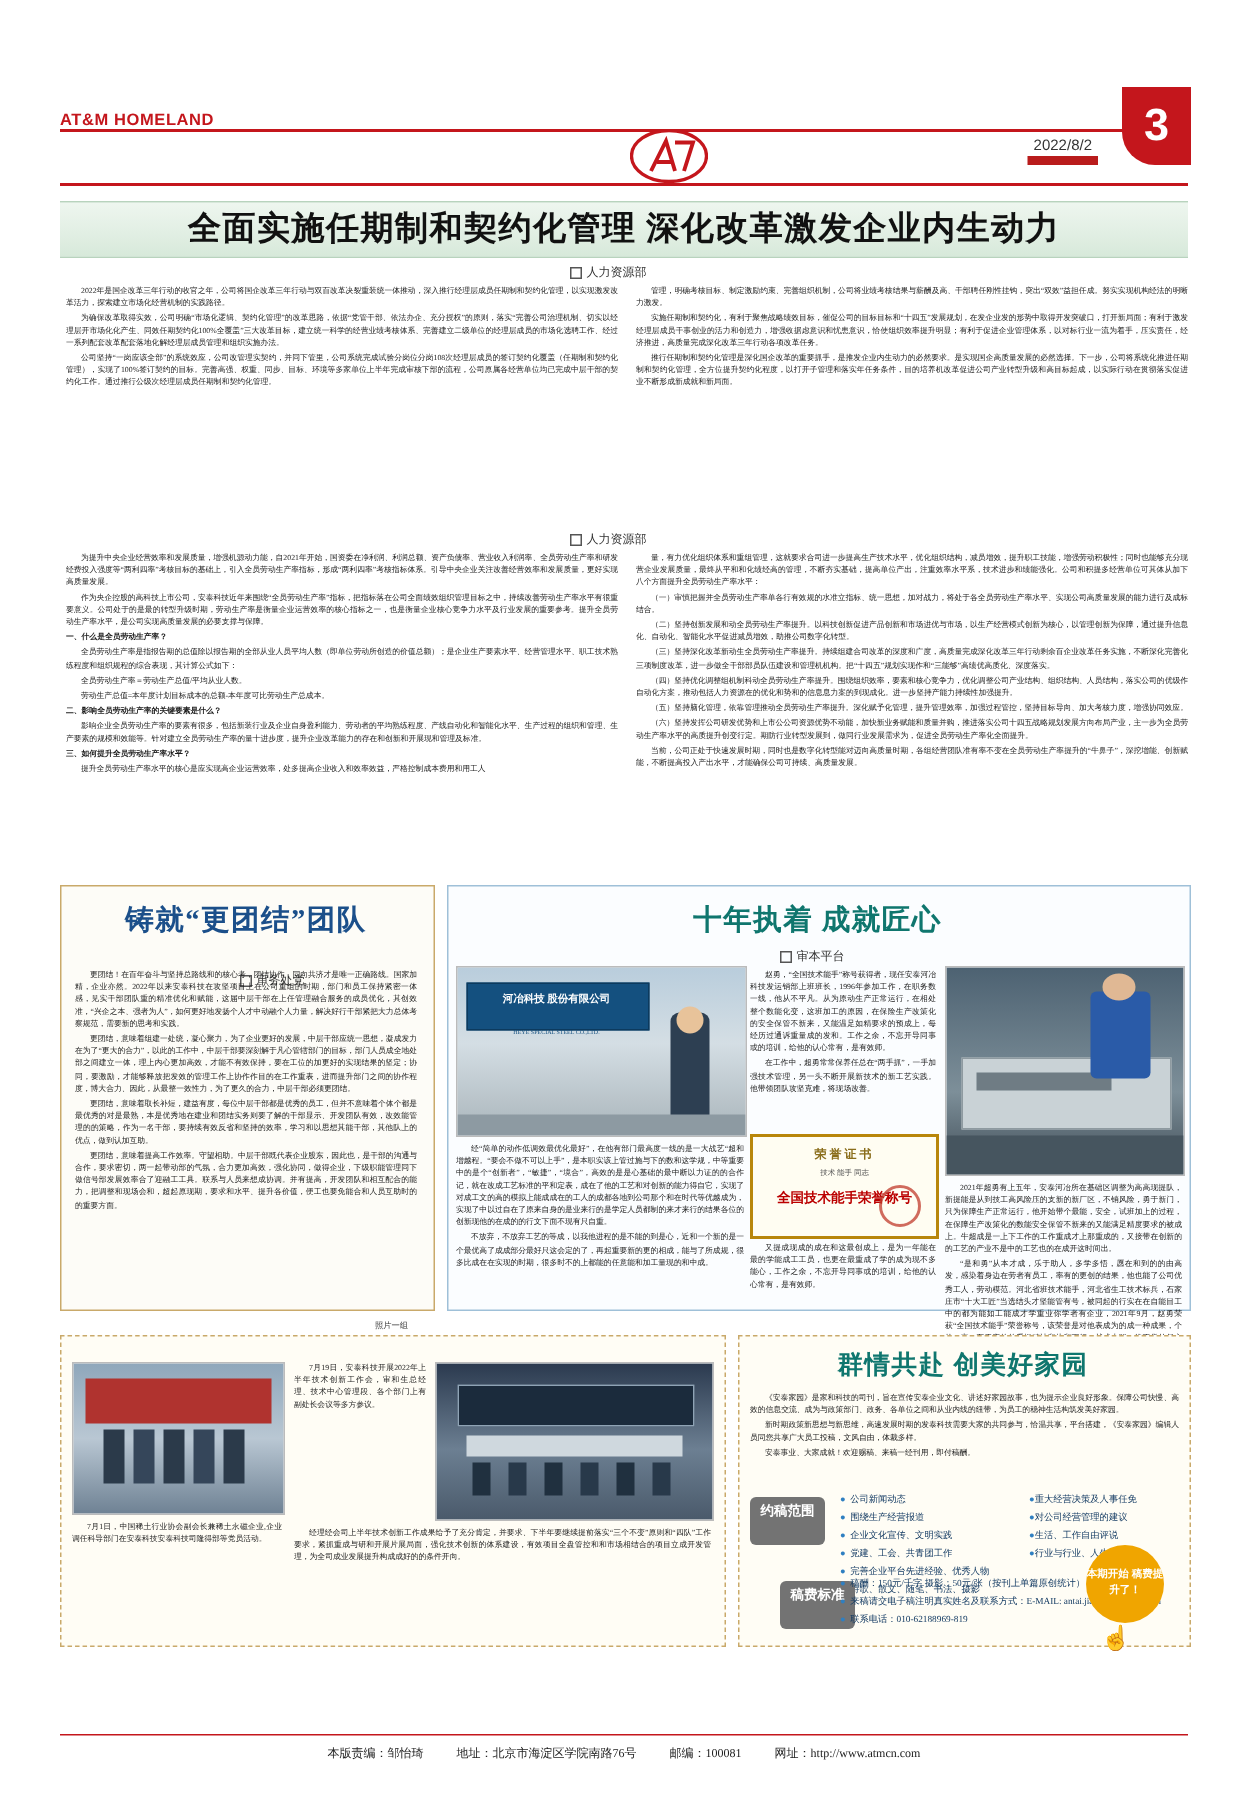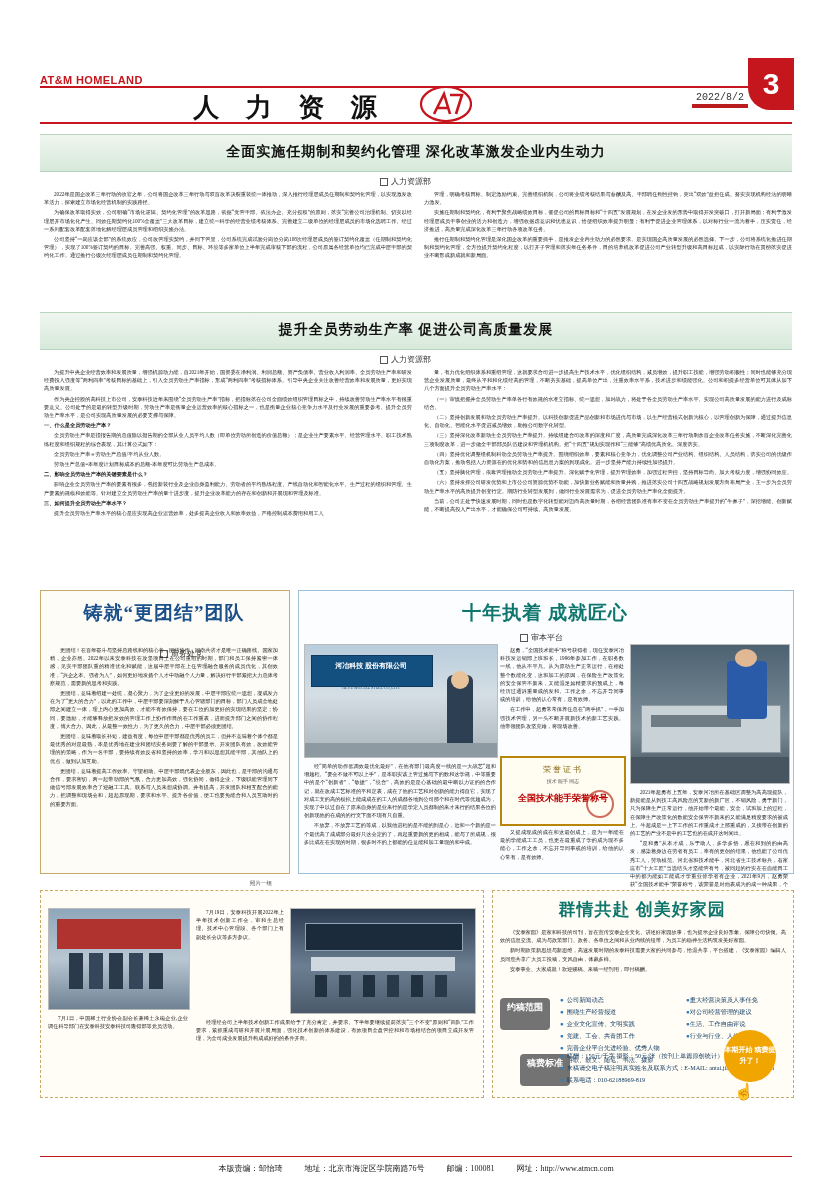--- a/index.html
+++ b/index.html
@@ -31,37 +31,37 @@
   }
   .page-title{
     position:absolute;left:120px;top:16px;width:260px;text-align:center;
     font-size:26px;font-weight:bold;letter-spacing:10px;
     font-family:"Liberation Serif",serif;color:#111;
   }
   .logo-badge{
     position:absolute;left:380px;top:12px;width:52px;height:36px;
   }
   .date-box{
-    position:absolute;right:44px;top:18px;font-family:Liberation Mono, monospace;
-    font-size:10px;color:#333;border-bottom:4px solid #b91c1c;padding:0 4px 1px 4px;
+    position:absolute;right:60px;top:18px;font-family:Liberation Sans, sans-serif;
+    font-size:10px;color:#333;border-bottom:6px solid #b91c1c;padding:0 4px 1px 4px;
   }
   .page-num{
     position:absolute;right:-2px;top:-16px;width:46px;height:52px;
     background:#c4161c;color:#fff;font-family:"Liberation Sans",sans-serif;
     font-size:30px;font-weight:bold;text-align:center;line-height:52px;
     border-bottom-left-radius:22px;
   }
   
   .band{
     position:absolute;
     background:linear-gradient(to bottom,#eef6ef 0%, #e2efe4 55%, #d7e9da 100%);
     border-top:1px solid #b8d3bd;border-bottom:1px solid #b8d3bd;
   }
   .band h2{
-    margin:0;text-align:center;font-size:14px;font-weight:bold;
+    margin:0;text-align:center;font-size:22px;font-weight:bold;
     letter-spacing:1px;line-height:34px;color:#111;
   }
   .byline{
     position:absolute;font-size:8px;color:#333;font-family:"Liberation Sans",sans-serif;
   }
   .byline .sq{
     display:inline-block;width:6px;height:6px;border:1px solid #555;margin-right:3px;
     vertical-align:middle;
   }
   
@@ -85,21 +85,21 @@
   .sec-title.dark{color:#0f766e;}
   
   .photo{
     position:absolute;border:1px solid #bbb;overflow:hidden;
     background:#dfe6ea;
   }
   
   .cert{
     position:absolute;border:2px solid #b8860b;background:#fffdf2;
   }
-  .cert .c1{position:absolute;left:0;right:0;top:6px;text-align:center;font-size:8px;color:#8a6d1a;letter-spacing:2px;font-weight:normal;}
+  .cert .c1{position:absolute;left:0;right:0;top:6px;text-align:center;font-size:8px;color:#8a6d1a;letter-spacing:2px;font-weight:bold;}
   .cert .c2{position:absolute;left:0;right:0;top:20px;text-align:center;font-size:5px;color:#555;}
   .cert .c3{position:absolute;left:0;right:0;top:34px;text-align:center;font-size:9px;color:#b00;font-weight:bold;}
   .cert .seal{position:absolute;right:10px;bottom:6px;width:24px;height:24px;border:2px solid #c0392b;border-radius:50%;opacity:.75;}
   
   .tag{
     position:absolute;width:50px;height:30px;border-radius:4px;
     background:#737373;color:#fff;font-size:9px;font-weight:bold;
     text-align:center;line-height:14px;padding-top:2px;
     font-family:"Liberation Sans",sans-serif;
   }
@@ -127,21 +127,20 @@
 </style>
 </head>
 <body>
 
 <div class="page">
 
   <div class="masthead">
     <div class="brand-line">AT&amp;M HOMELAND</div>
     <div class="rule-top"></div>
     <div class="rule-bottom"></div>
-    <div class="page-title">人 力 资 源</div>
     <div class="logo-badge">
       <svg width="52" height="36" viewBox="0 0 52 36">
         <ellipse cx="26" cy="18" rx="25" ry="17" fill="none" stroke="#c4161c" stroke-width="2.2"></ellipse>
         <path d="M14 28 L24 8 L30 28 M18 22 L28 22" fill="none" stroke="#c4161c" stroke-width="2.6"></path>
         <path d="M30 9 L42 9 L36 28" fill="none" stroke="#c4161c" stroke-width="2.6"></path>
       </svg>
     </div>
     <div class="date-box">2022/8/2</div>
     <div class="page-num">3</div>
   </div>
@@ -157,23 +156,20 @@
     <p>2022年是国企改革三年行动的收官之年，公司将国企改革三年行动与双百改革决裂重装统一体推动，深入推行经理层成员任期制和契约化管理，以实现激发改革活力，探索建立市场化经营机制的实践路径。</p>
     <p>为确保改革取得实效，公司明确“市场化逻辑、契约化管理”的改革思路，依据“党管干部、依法办企、充分授权”的原则，落实“完善公司治理机制、切实以经理层开市场化化产生、同效任期契约化100%全覆盖”三大改革目标，建立统一科学的经营业绩考核体系、完善建立二级单位的经理层成员的市场化选聘工作、经过一系列配套改革配套落地化解经理层成员管理和组织实施办法。</p>
     <p>公司坚持“一岗应该全部”的系统效应，公司改管理实契约，并同下管里，公司系统完成试验分岗位分岗108次经理层成员的签订契约化覆盖（任期制和契约化管理），实现了100%签订契约的目标。完善高强、权重、同步、目标、环境等多家单位上半年完成审核下部的流程，公司原属各经营单位均已完成中层干部的契约化工作。通过推行公级次经理层成员任期制和契约化管理。</p>
   </div>
   <div class="col" style="left:424px;top:190px;width:368px;">
     <p>管理，明确考核目标、制定激励约束、完善组织机制，公司将业绩考核结果与薪酬及高、干部聘任刚性挂钩，突出“双效”益担任成。努实实现机构经法的明晰力激发。</p>
     <p>实施任期制和契约化，有利于聚焦战略绩效目标，催促公司的目标目标和“十四五”发展规划，在发企业发的形势中取得开发突破口，打开新局面；有利于激发经理层成员干事创业的活力和创造力，增强收据虑意识和忧患意识，恰使组织效率提升明显；有利于促进企业管理体系，以对标行业一流为着手，压实责任，经济推进，高质量完成深化改革三年行动各项改革任务。</p>
     <p>推行任期制和契约化管理是深化国企改革的重要抓手，是推发企业内生动力的必然要求。是实现国企高质量发展的必然选择。下一步，公司将系统化推进任期制和契约化管理，全方位提升契约化程度，以打开子管理和落实年任务条件，目的培养机改革促进公司产业转型升级和高目标起成，以实际行动在贯彻落实促进业不断形成新成就和新局面。</p>
   </div>
 
-  <div class="band" style="left:40px;top:312px;width:752px;height:36px;">
-    <h2>提升全员劳动生产率 促进公司高质量发展</h2>
-  </div>
   <div class="byline" style="left:380px;top:354px;">
     <span class="sq"></span><span>人力资源部</span>
   </div>
 
   <div class="col" style="left:44px;top:368px;width:368px;">
     <p>为提升中央企业经营效率和发展质量，增强机源动力能，自2021年开始，国资委在净利润、利润总额、资产负债率、营业收入利润率、全员劳动生产率和研发经费投入强度等“两利四率”考核目标的基础上，引入全员劳动生产率指标，形成“两利四率”考核指标体系。引导中央企业关注改善经营效率和发展质量，更好实现高质量发展。</p>
     <p>作为央企控股的高科技上市公司，安泰科技近年来围绕“全员劳动生产率”指标，把指标落在公司全面绩效组织管理目标之中，持续改善劳动生产率水平有很重要意义。公司处于的是最的转型升级时期，劳动生产率是衡量企业运营效率的核心指标之一，也是衡量企业核心竞争力水平及行业发展的重要参考。提升全员劳动生产率水平，是公司实现高质量发展的必要支撑与保障。</p>
     <p class="sub">一、什么是全员劳动生产率？</p>
     <p>全员劳动生产率是指报告期的总值除以报告期的全部从业人员平均人数（即单位劳动所创造的价值总额）；是企业生产要素水平、经营管理水平、职工技术熟练程度和组织规程的综合表现，其计算公式如下：</p>
     <p>全员劳动生产率＝劳动生产总值/平均从业人数。</p>

